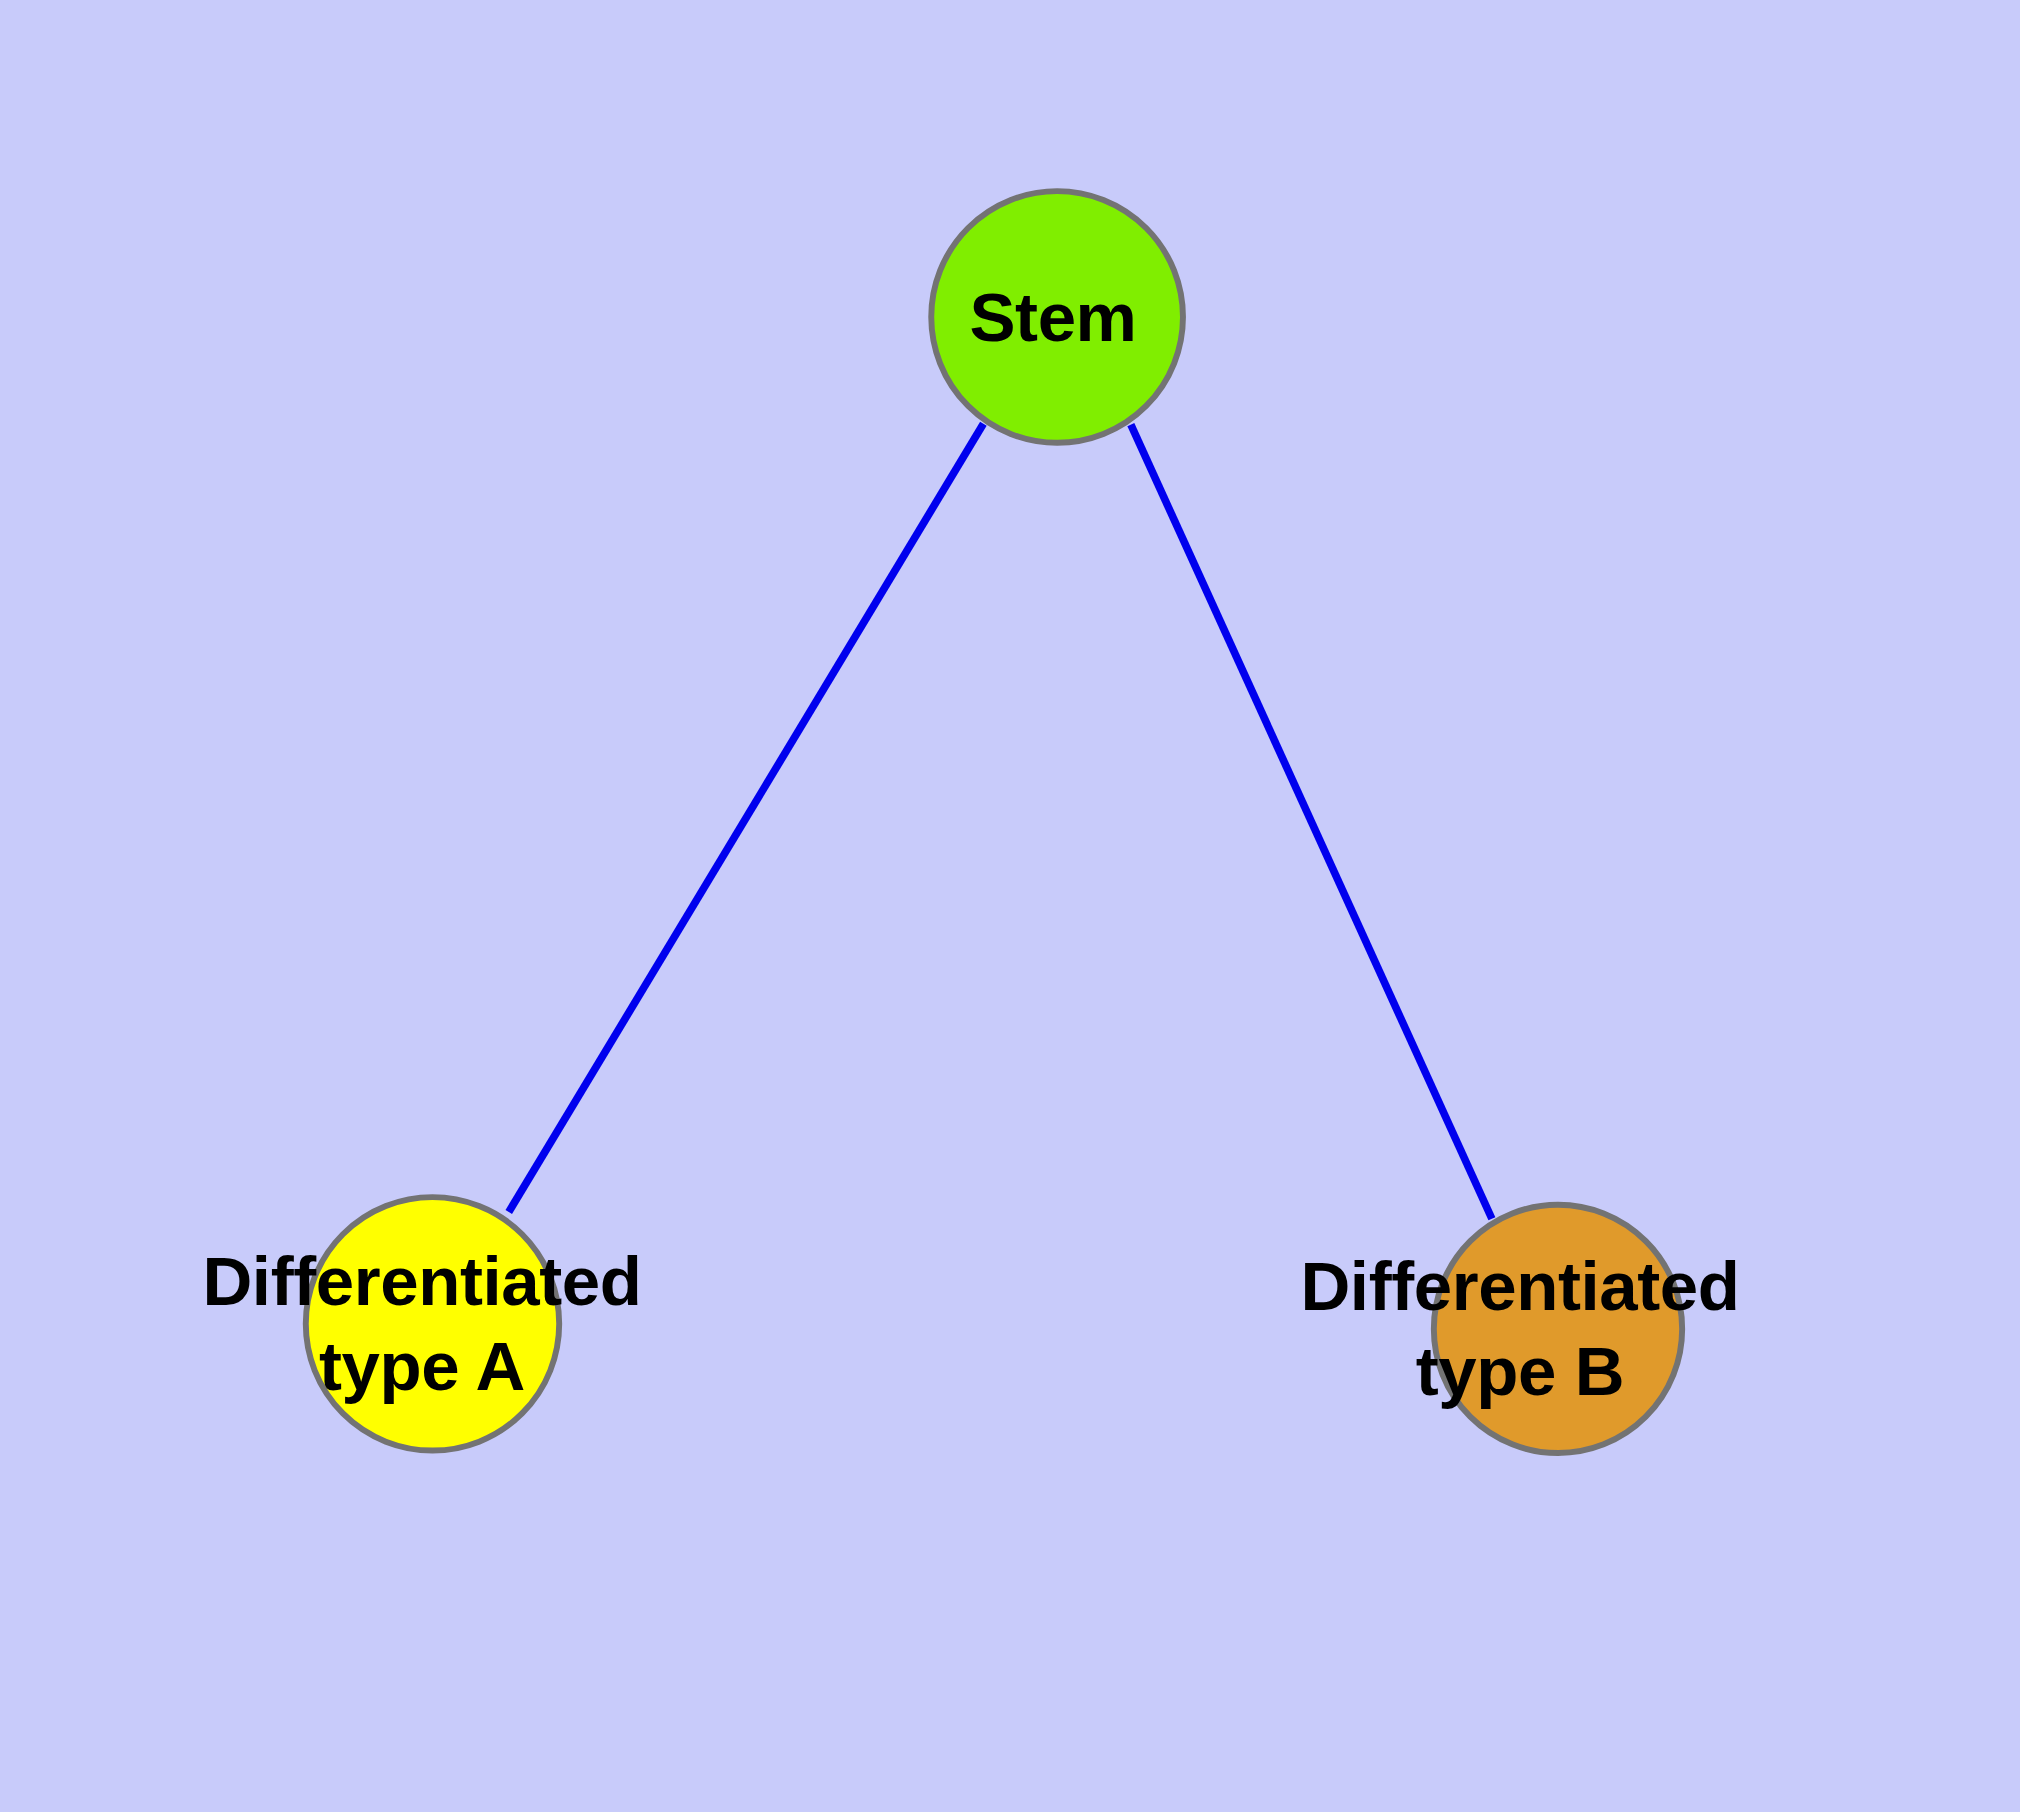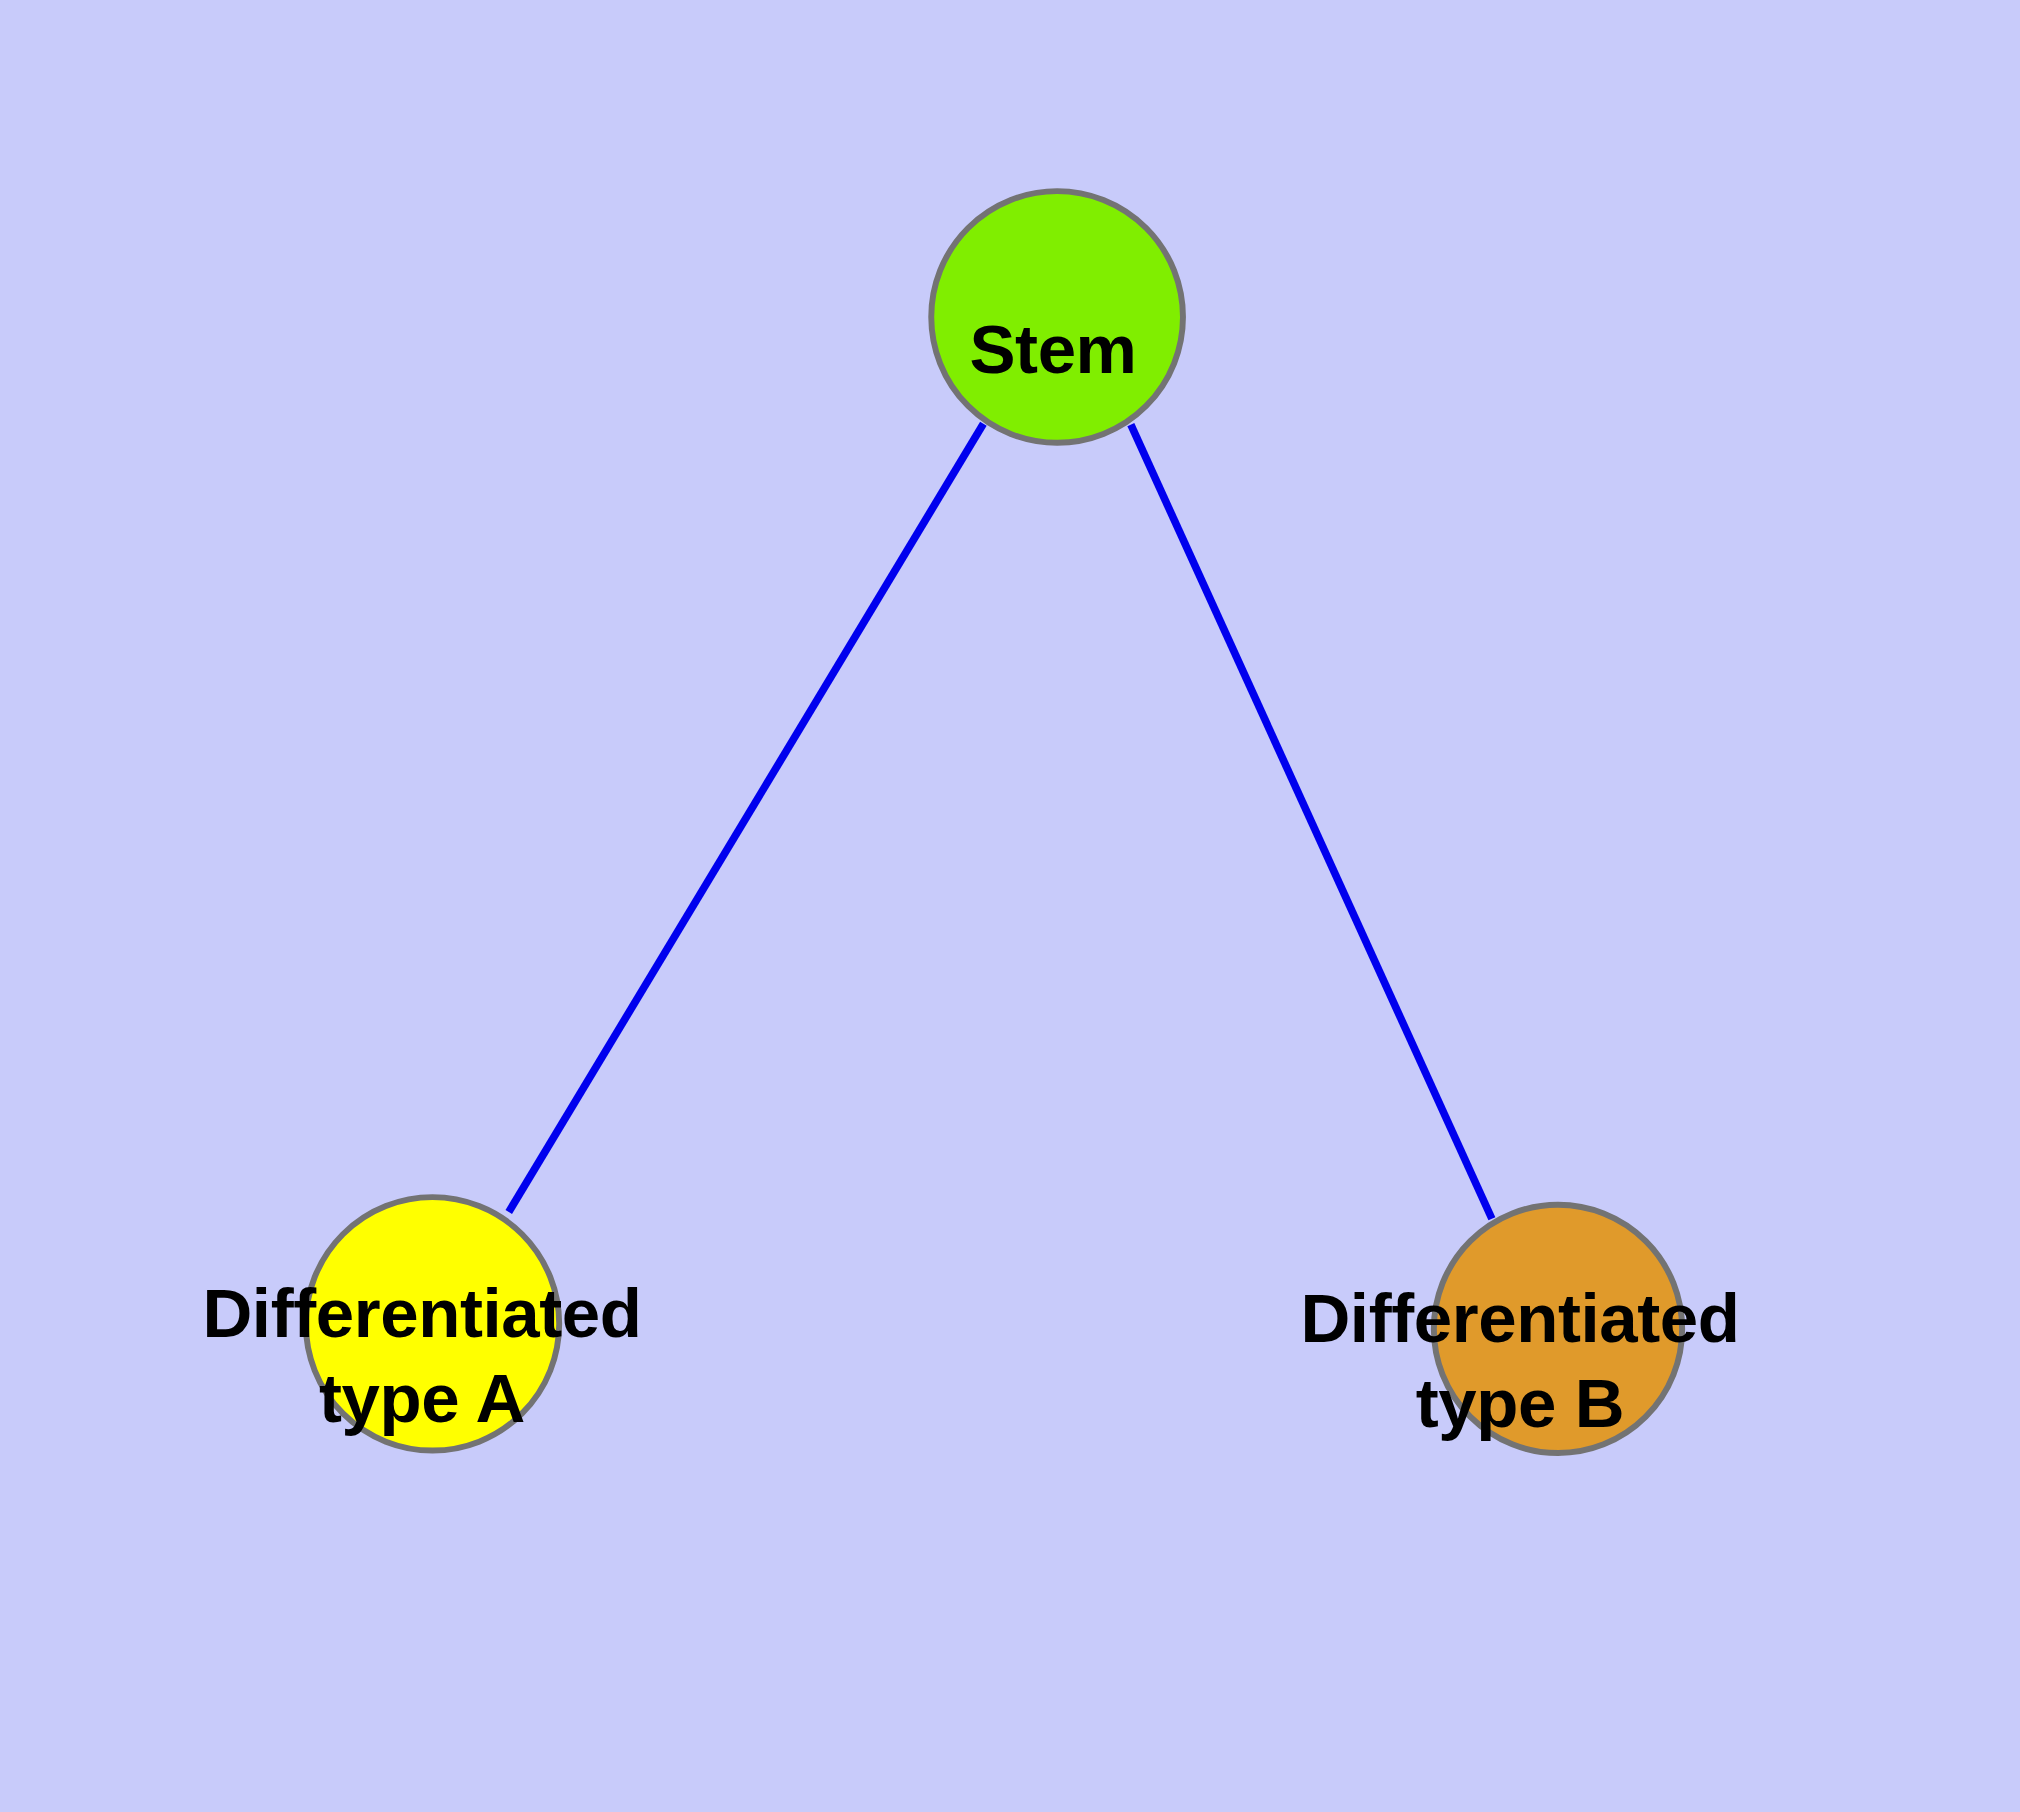--- a/index.html
+++ b/index.html
@@ -31,21 +31,20 @@
     position: absolute;
     color: #000000;
     font-family: "Liberation Sans", sans-serif;
     font-weight: bold;
     font-size: 69px;
     line-height: 85px;
     text-align: center;
     white-space: pre;
     letter-spacing: -0.4px;
     pointer-events: none;
-    margin-top: 32px;
   }
 </style>
 </head>
 <body>
 
 <div id="canvas" style="width: 2021px; height: 1812px;">
 
   <div id="graph-bg" style="background: rgb(200, 203, 250); width: 2021px; height: 1812px;"></div>
 
   <svg id="graph-svg" viewBox="0 0 2384 2138" xmlns="http://www.w3.org/2000/svg" style="width: 2021px; height: 1812px;">

